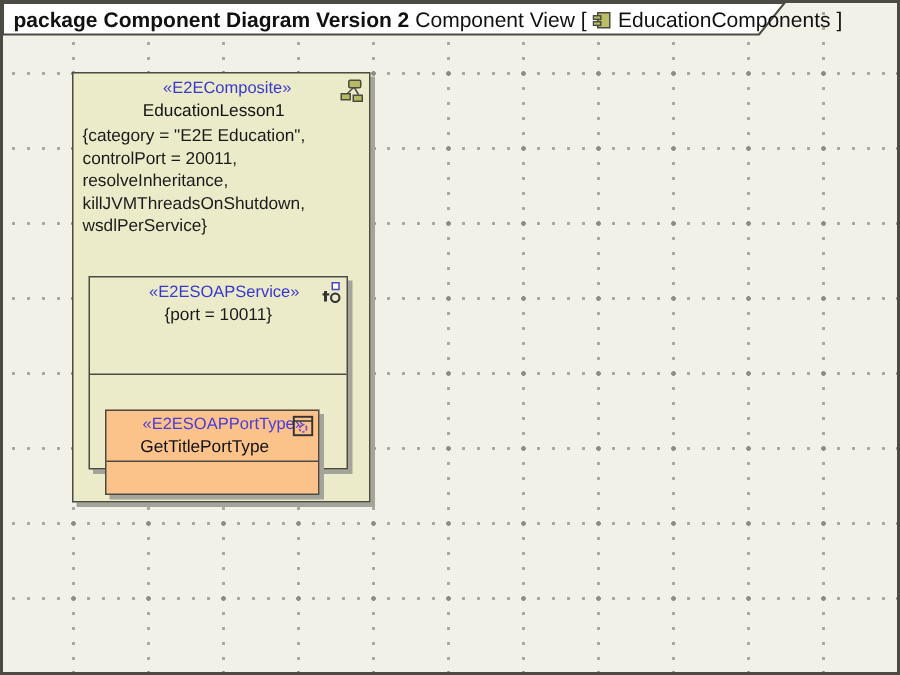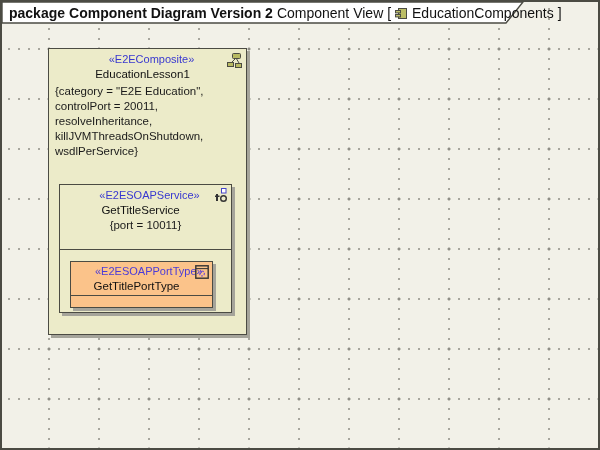--- a/index.html
+++ b/index.html
@@ -97,25 +97,24 @@
     </div>
 
     <div class="node" style="left:10px;top:135px;width:173px;height:129px;">
       <svg class="corner-icon" width="14" height="14" viewBox="0 0 14 14">
         <rect x="7.5" y="0.5" width="4.5" height="4.5" fill="#ffffff" stroke="#4646c8"></rect>
         <rect x="2" y="6" width="2" height="7" fill="#333333"></rect>
         <rect x="1" y="7.5" width="4.5" height="1.5" fill="#333333"></rect>
         <circle cx="9.5" cy="10.5" r="2.8" fill="none" stroke="#333333" stroke-width="1.4"></circle>
       </svg>
       <span class="stereo">«E2ESOAPService»</span>
-      <span class="node-name">GetTitleService</span>
       <span class="portline">{port = 10011}</span>
       <div class="sep" style="top:64px;"></div>
 
-      <div class="node orange" style="left:10px;top:76px;width:143px;height:47px;">
+      <div class="node orange" style="left:10px;top:88px;width:143px;height:57px;">
         <svg class="corner-icon" width="14" height="14" viewBox="0 0 14 14">
           <rect x="0.8" y="0.8" width="12.4" height="12.4" fill="none" stroke="#333333" stroke-width="1.4"></rect>
           <line x1="1" y1="3.6" x2="13" y2="3.6" stroke="#333333" stroke-width="1"></line>
           <circle cx="7" cy="8.5" r="2.4" fill="none" stroke="#7A4FD0" stroke-width="1.2" stroke-dasharray="1.6 1"></circle>
         </svg>
         <span class="stereo pt">«E2ESOAPPortType»</span>
         <span class="node-name">GetTitlePortType</span>
         <div class="sep" style="top:33px;"></div>
       </div>
     </div>

